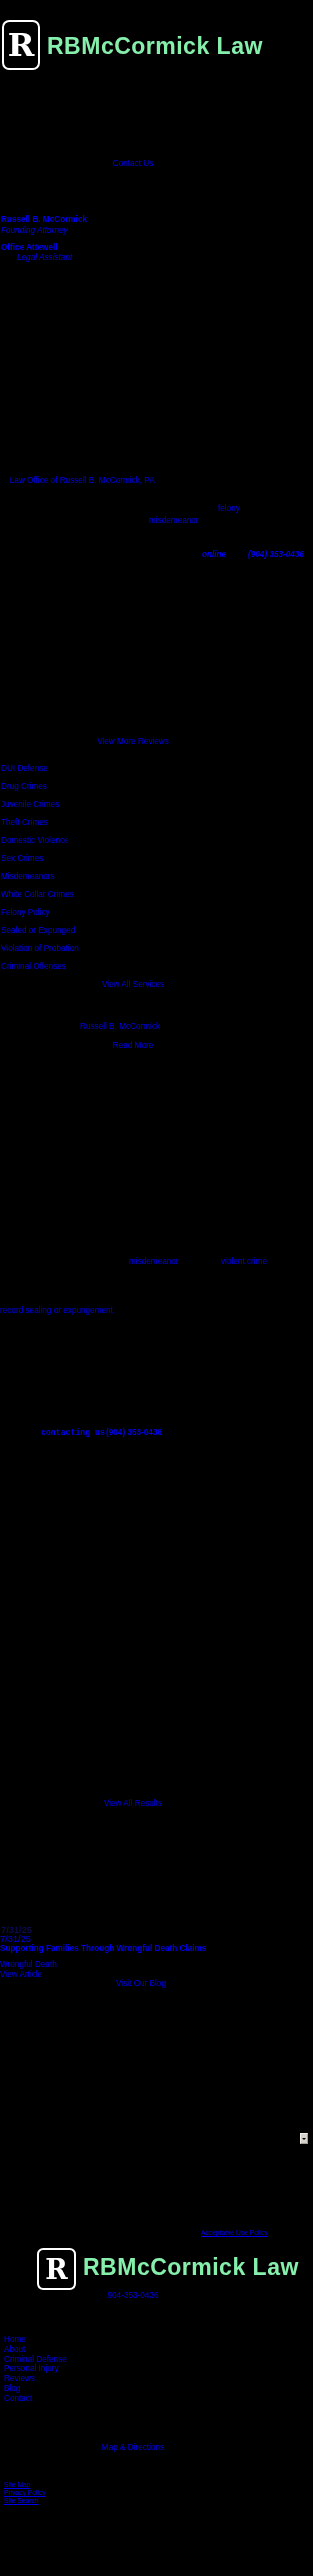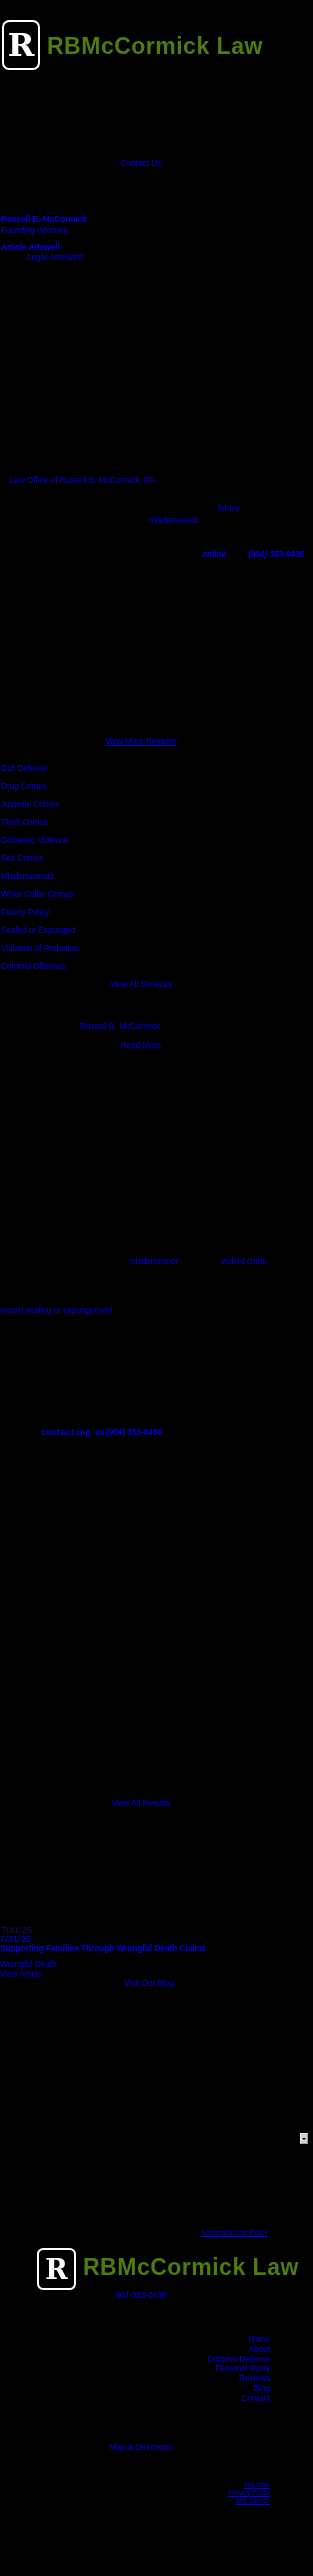--- a/index.html
+++ b/index.html
@@ -1,35 +1,35 @@
 <!DOCTYPE html>
 <html style="font-size:8.2px"><head>
 <meta charset="utf-8">
 <style>
   html,body{margin:0;padding:0;background:#000;}
   #page{position:relative;width:313px;height:2825px;background:#000;overflow:hidden;
         font-family:"Liberation Sans",sans-serif;}
   .abs{position:absolute;}
-  .ctr{left:12px;width:258px;text-align:center;}
+  .ctr{left:4px;width:258px;text-align:center;}
   .lnk{color:#0000ee;text-decoration:none;font-size:8.2px;line-height:9.3px;cursor:pointer;}
   .b{font-weight:bold;}
   .i{font-style:italic;}
   .u{text-decoration:underline;}
   .sm{font-size:6.7px;line-height:8.2px;}
   
   .logo-box{border:2.6px solid #fff;border-radius:7.2px;display:flex;align-items:center;
             justify-content:center;background:#000;}
   .logo-r{font-family:"DejaVu Serif","Liberation Serif",serif;font-weight:bold;color:#fff;}
-  .wordmark{color:#4d7c0f;font-weight:bold;font-size:23px;letter-spacing:0.5px;
+  .wordmark{color:#86efac;font-weight:bold;font-size:23px;letter-spacing:0.5px;
             font-family:"Liberation Sans",sans-serif;white-space:nowrap;}
   
   .pa-list a{display:block;height:18px;line-height:9.8px;font-weight:normal;}
   .fnav a{display:block;height:9.8px;line-height:9.8px;}
   .flegal a{display:block;height:8.2px;line-height:8.2px;text-decoration:underline;}
-  .fnav,.flegal{text-align:right;}
+  .fnav,.flegal{text-align:left;}
   
   .watermark{color:#0c0c4e;font-weight:bold;font-size:9.3px;}
   .date{font-size:9.3px;line-height:10.3px;}
   .blog-title{font-size:8.2px;font-weight:bold;line-height:9.8px;}
   
   .dd{width:8.2px;height:11.3px;background:#d6d2cb;border:1px outset #f2efe9;
       box-sizing:border-box;display:flex;align-items:center;justify-content:center;}
   .dd-tri{width:0;height:0;border-left:2.1px solid transparent;border-right:2.1px solid transparent;
           border-top:2.6px solid #000;}
 </style>
@@ -40,30 +40,30 @@
 
   <div class="abs logo-box" style="left:2.1px;top:19.6px;width:34px;height:46px;">
     <span class="logo-r" style="font-size:32px;">R</span>
   </div>
   <div class="abs wordmark" style="left:47px;top:33px;">RBMcCormick Law</div>
 
   <a class="abs ctr lnk" style="top:159px;">Contact Us</a>
 
   <a class="abs lnk b" style="left:1px;top:215px;">Russell B. McCormick</a>
   <a class="abs lnk i" style="left:1px;top:226px;">Founding Attorney</a>
-  <a class="abs lnk b" style="left:1px;top:243px;">Article Attewell</a>
-  <a class="abs lnk i" style="left:19px;top:253px;padding-left:8px;">Legal Assistant</a>
+  <a class="abs lnk b" style="left:1px;top:243px;">Office Attewell</a>
+  <a class="abs lnk i" style="left:9px;top:253px;padding-left:8px;">Legal Assistant</a>
 
   <a class="abs lnk" style="left:9.8px;top:476px;">Law Office of Russell B. McCormick, PA</a>
   <a class="abs lnk" style="left:149px;top:516px;">misdemeanor</a>
   <a class="abs lnk" style="left:218px;top:496px;margin-top:8px;">felony</a>
   <a class="abs lnk b i" style="left:202px;top:550px;">online</a>
   <a class="abs lnk b i" style="left:248px;top:550px;">(904) 353-0436</a>
 
-  <a class="abs ctr lnk" style="top:737px;text-decoration:underline;">View More Reviews</a>
+  <a class="abs ctr lnk" style="top:737px;">View More Reviews</a>
 
   <div class="abs pa-list lnk" style="left:1px;top:764px;">
       <a class="lnk b">DUI Defense</a>
       <a class="lnk b">Drug Crimes</a>
       <a class="lnk b">Juvenile Crimes</a>
       <a class="lnk b">Theft Crimes</a>
       <a class="lnk b">Domestic Violence</a>
       <a class="lnk b">Sex Crimes</a>
       <a class="lnk b">Misdemeanors</a>
       <a class="lnk b">White Collar Crimes</a>

